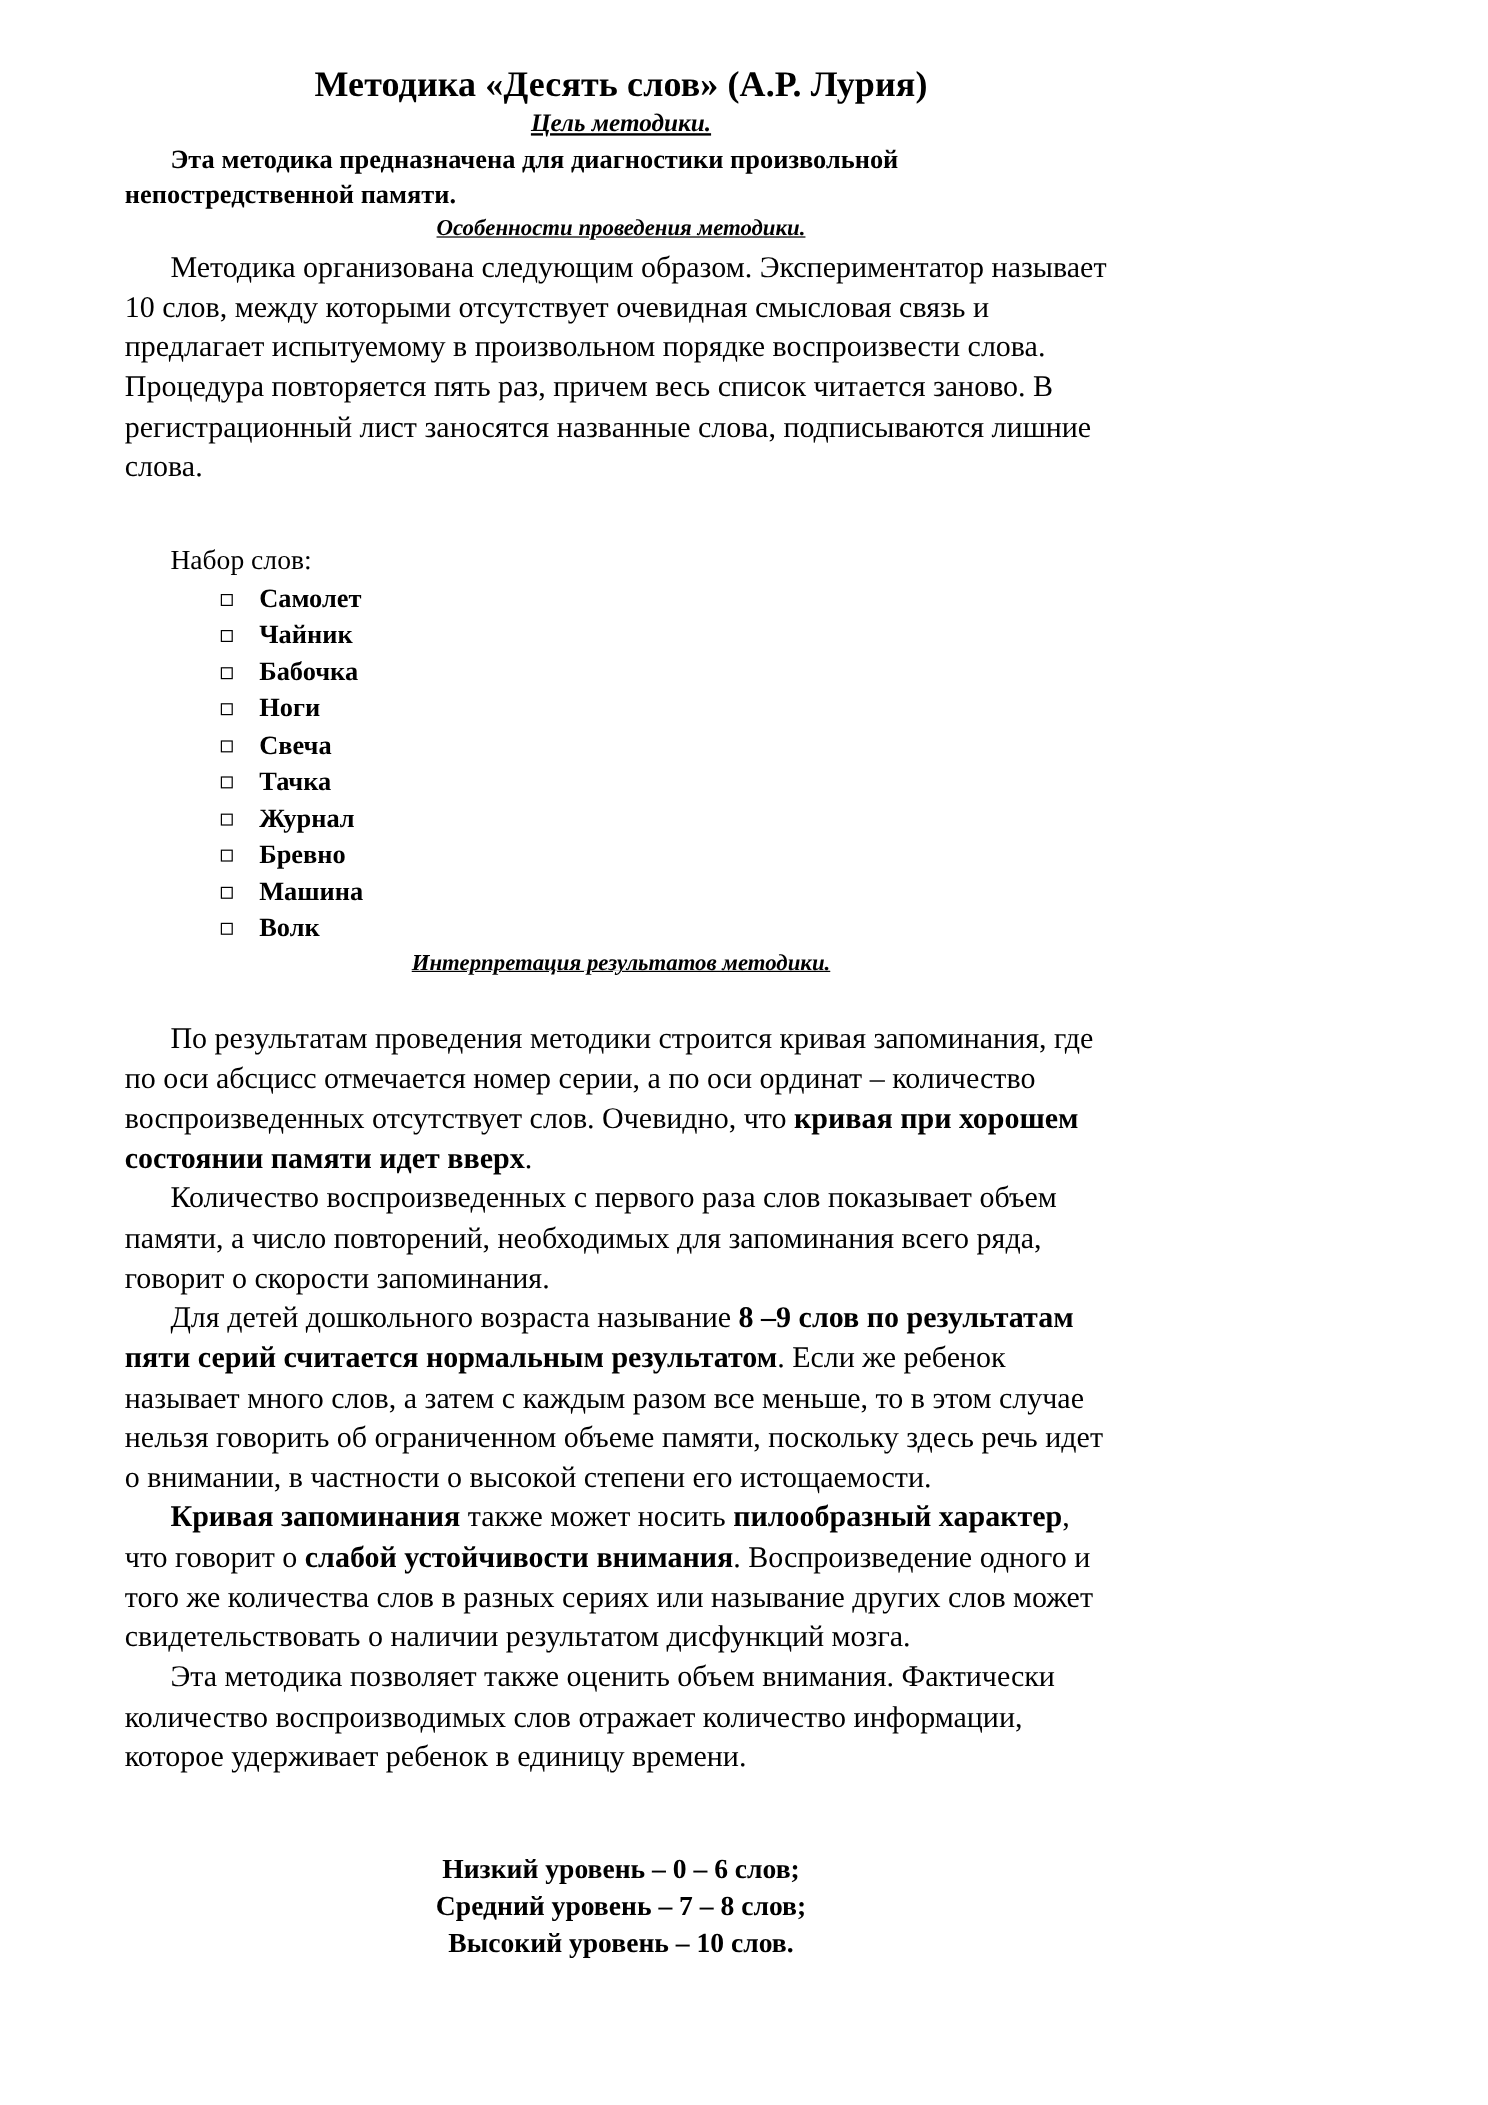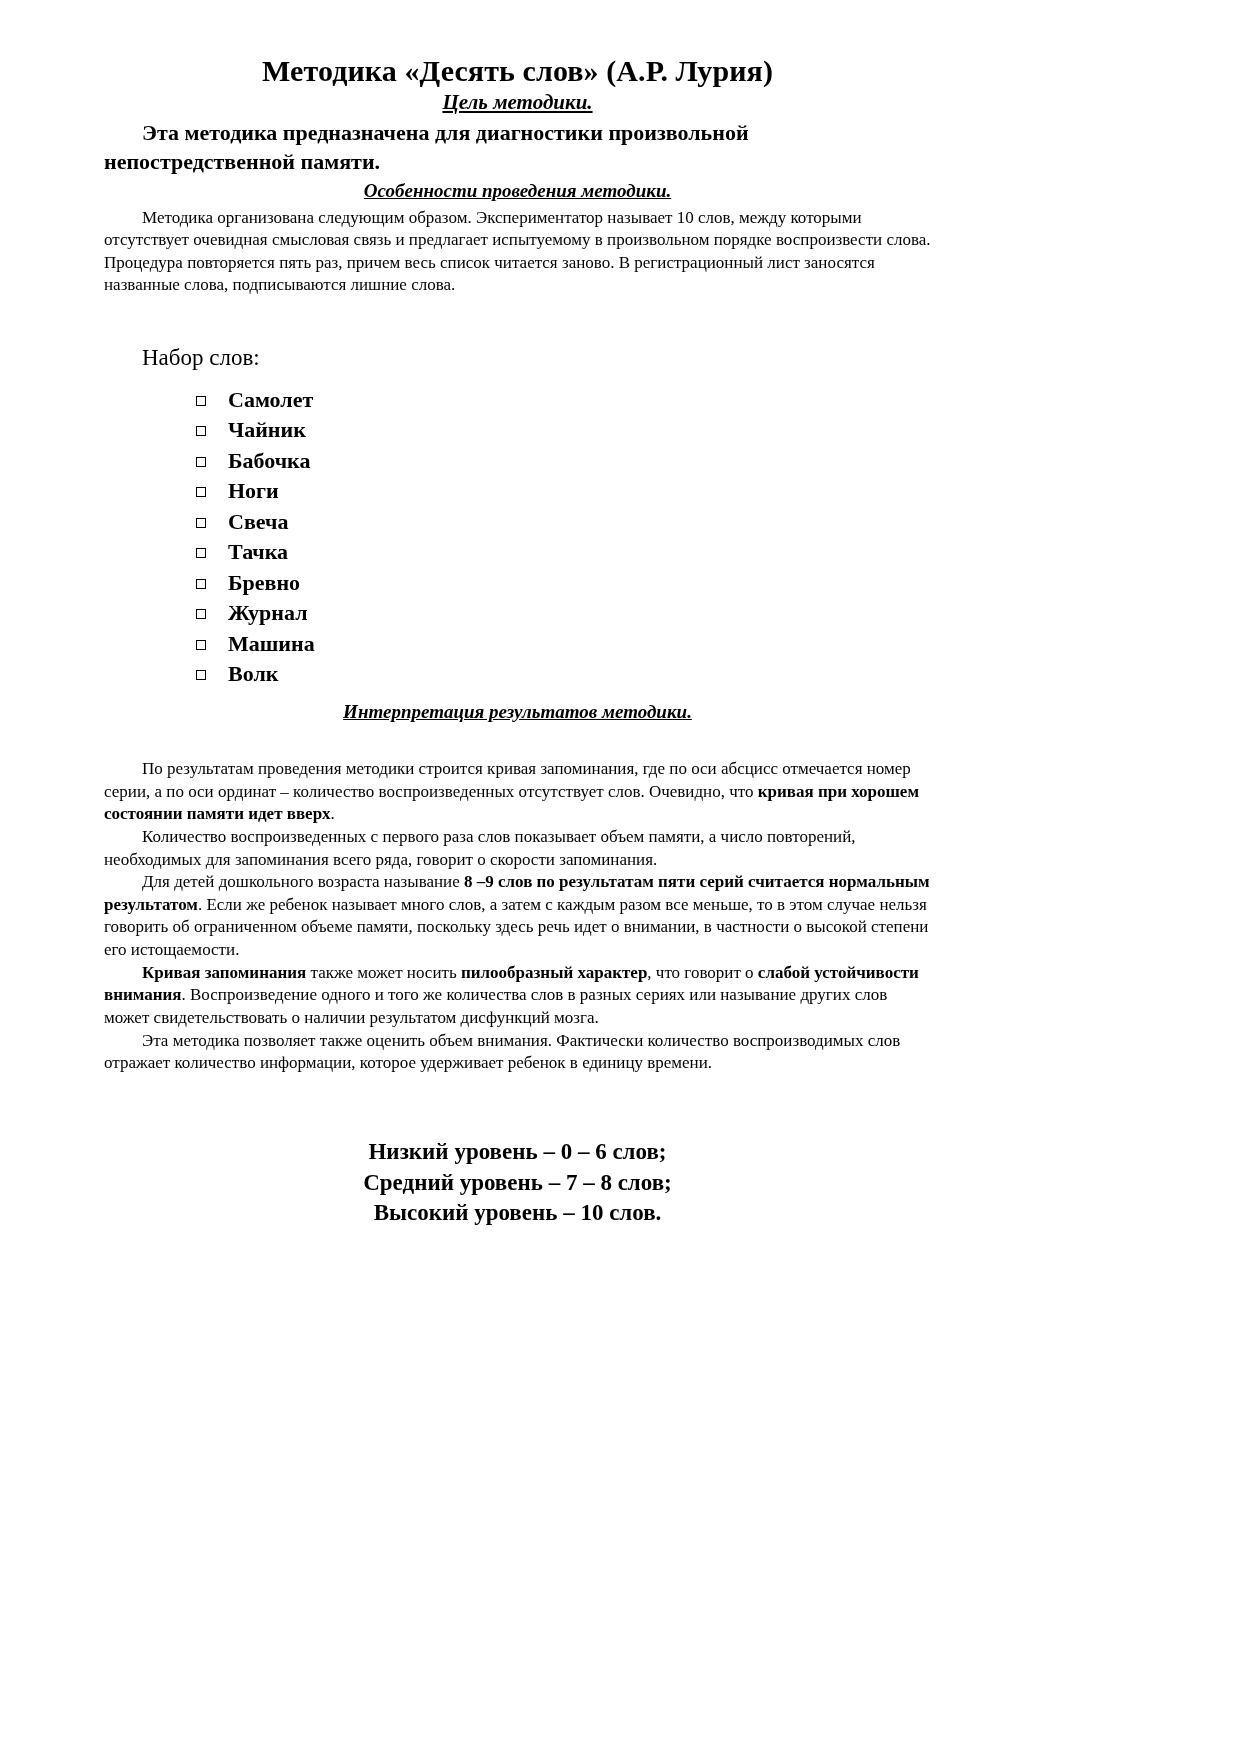--- a/index.html
+++ b/index.html
@@ -55,40 +55,40 @@
   .lead-bold {
     font-size: 22px;
     font-weight: bold;
     line-height: 1.32;
     text-align: left;
     margin: 2px 0 2px 0;
     text-indent: 38px;
   }
 
   p.body-par {
-    font-size: 17px;
+    font-size: 25px;
     line-height: 1.33;
     margin: 0;
     text-align: left;
     text-indent: 38px;
   }
   .spacer-md { height: 30px; }
   .spacer-lg { height: 46px; }
   .spacer-xl { height: 62px; }
 
   .set-label {
     font-size: 23px;
     line-height: 1.3;
     margin: 0 0 2px 0;
     padding-left: 38px;
   }
 
   ul.word-list {
     list-style: none;
-    margin: 12px;
+    margin: 0;
     padding: 0 0 0 80px;
   }
   ul.word-list li {
     display: flex;
     align-items: center;
     font-size: 22px;
     font-weight: bold;
     line-height: 1.0;
     height: 30px;
     margin: 0 0 0.5px 0;
@@ -157,25 +157,25 @@
     <li>
       <span class="bullet-box"></span>
       <span class="word-text">Свеча</span>
     </li>
     <li>
       <span class="bullet-box"></span>
       <span class="word-text">Тачка</span>
     </li>
     <li>
       <span class="bullet-box"></span>
+      <span class="word-text">Журнал</span>
+    </li>
+    <li>
+      <span class="bullet-box"></span>
       <span class="word-text">Бревно</span>
-    </li>
-    <li>
-      <span class="bullet-box"></span>
-      <span class="word-text">Журнал</span>
     </li>
     <li>
       <span class="bullet-box"></span>
       <span class="word-text">Машина</span>
     </li>
     <li>
       <span class="bullet-box"></span>
       <span class="word-text">Волк</span>
     </li>
   </ul>

